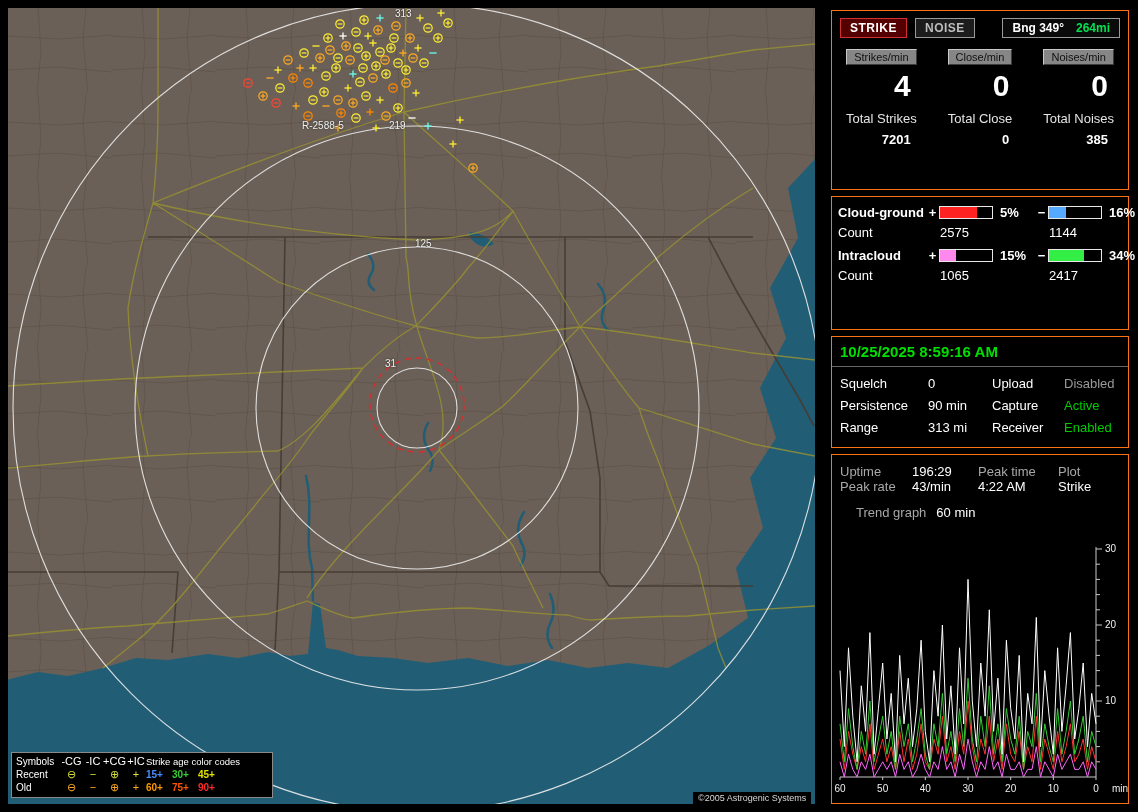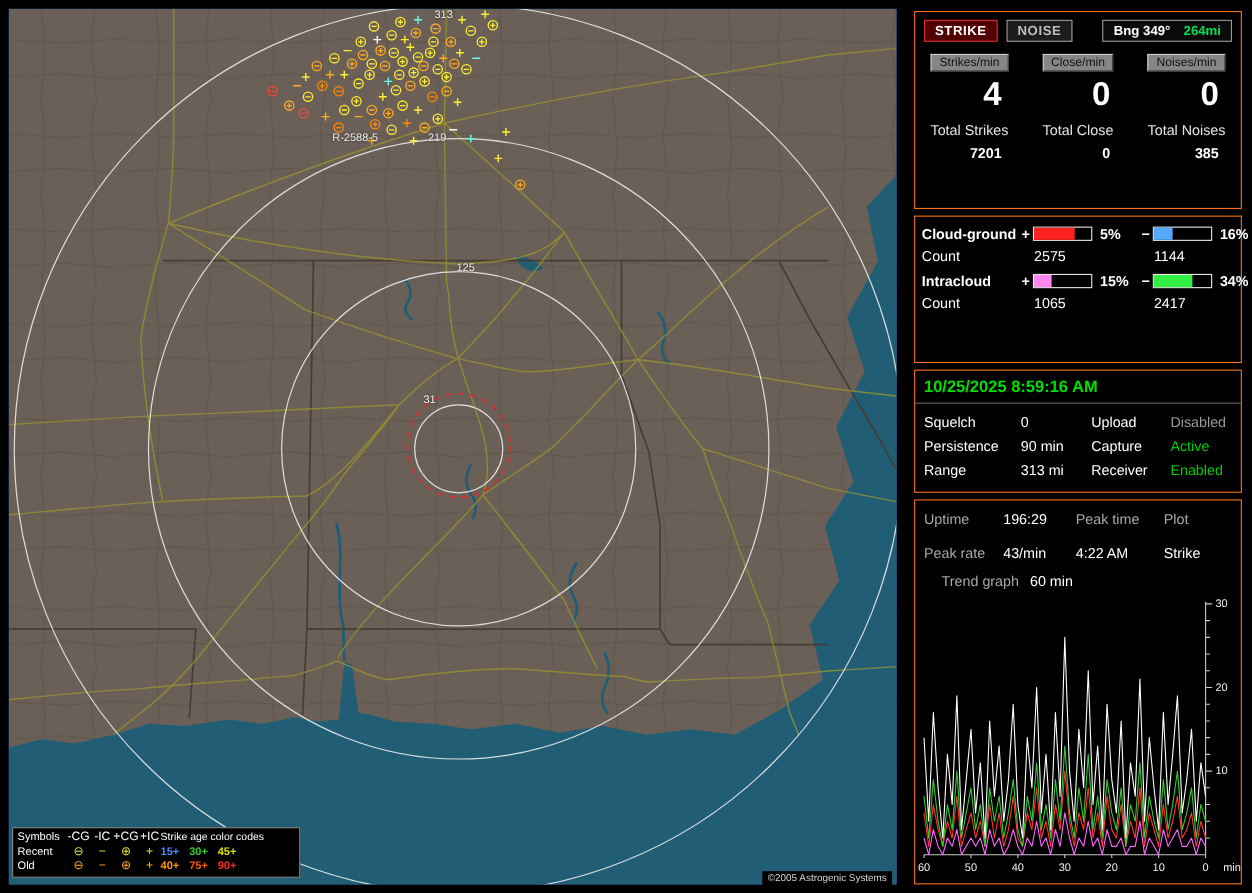--- a/index.html
+++ b/index.html
@@ -1,20 +1,20 @@
 <!DOCTYPE html>
 <html><head>
 <meta charset="utf-8">
 <style>
   html,body { margin:0; padding:0; background:#000; }
   .screen { position:relative; width:1138px; height:812px; background:#000; overflow:hidden;
             font-family:"Liberation Sans", sans-serif; }
 
   
-  .map-area { position:absolute; left:8px; top:8px; width:807px; height:796px; background:#3b82f6; overflow:hidden; }
+  .map-area { position:absolute; left:8px; top:8px; width:807px; height:796px; background:#15803d; overflow:hidden; }
   .map-label { position:absolute; color:#f0f0f0; font-size:10px; text-shadow:0 0 2px #222; z-index:4; }
 
   .map-legend { position:absolute; left:3px; bottom:6px; width:252px; background:#000;
                 border:1px solid #8a8a8a; font-size:10px; color:#fff; padding:2px 4px 3px; z-index:6; }
   .lg-row { display:grid; grid-template-columns:44px 23px 20px 23px 20px 1fr; align-items:center; line-height:13px; }
   .lg-sym { text-align:center; font-size:11px; }
   .lg-head span { color:#fff; }
   .lg-age-title { font-size:9.5px; white-space:nowrap; }
   .lg-ages { display:flex; gap:9px; font-weight:bold; }
 
@@ -52,21 +52,21 @@
   .sign { text-align:center; font-weight:bold; }
   .bar { width:52px; height:11px; border:1px solid #e8e8e8; background:#000; }
   .bar > div { height:100%; width:0; }
   .pct { font-weight:bold; padding-left:5px; }
   .count-row { display:grid; grid-template-columns:88px 109px 1fr; padding:5px 6px 0; font-size:13px; }
   .count-val { padding-left:14px; }
 
   .datetime { color:#00e000; font-weight:bold; font-size:15px; padding:6px 8px 6px; border-bottom:1px solid #666; }
   .status-grid { display:grid; grid-template-columns:88px 64px 72px 1fr; font-size:13px; row-gap:7px; padding:9px 8px; }
 
-  .stats-grid { display:grid; grid-template-columns:72px 66px 80px 1fr; font-size:13px; row-gap:16px; padding:9px 8px 2px; }
+  .stats-grid { display:grid; grid-template-columns:72px 66px 80px 1fr; font-size:13px; row-gap:0; padding:9px 8px 2px; }
   .lbl { color:#a8a8a8; }
   .val { color:#fff; }
   .trend-row { display:flex; gap:10px; font-size:13px; padding:9px 8px 0;margin-left:16px; }
   #trend-svg { position:absolute; left:2px; top:84px; }
 </style>
 </head>
 <body>
 
 <div class="screen">
 
@@ -327,21 +327,21 @@
           <span style="color: rgb(224, 224, 0);">45+</span>
         </span>
       </div>
       <div class="lg-row">
         <span>Old</span>
         <span class="lg-sym" style="color: rgb(255, 170, 34);">⊖</span>
         <span class="lg-sym" style="color: rgb(255, 170, 34);">−</span>
         <span class="lg-sym" style="color: rgb(255, 170, 34);">⊕</span>
         <span class="lg-sym" style="color: rgb(255, 170, 34);">+</span>
         <span class="lg-ages">
-          <span style="color: rgb(255, 153, 0);">40+</span>
+          <span style="color: rgb(255, 153, 0);">60+</span>
           <span style="color: rgb(255, 85, 0);">75+</span>
           <span style="color: rgb(255, 42, 42);">90+</span>
         </span>
       </div>
     </div>
   </div>
 
   <div class="copyright">©2005 Astrogenic Systems</div>
 
   <div class="panel-box" id="box1">

